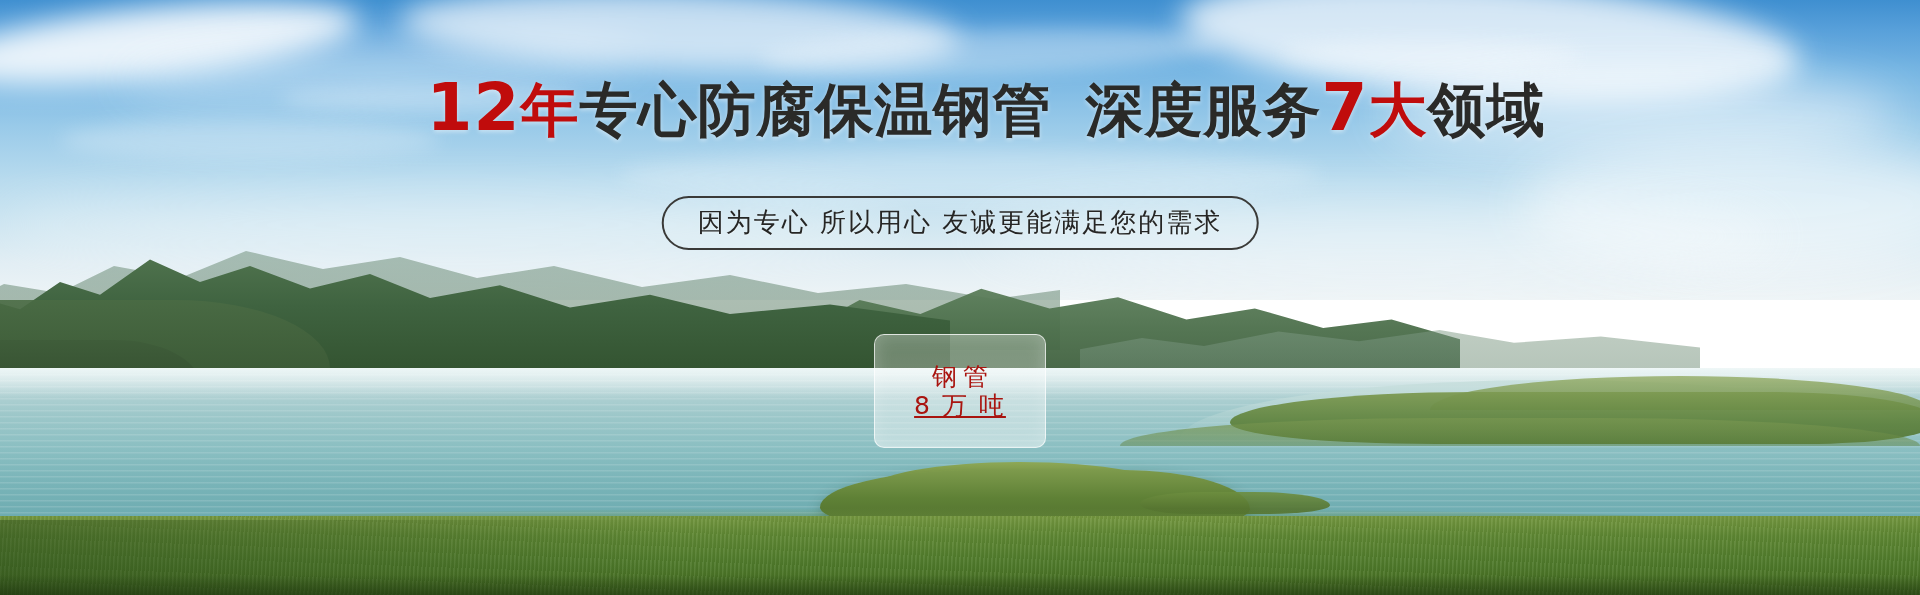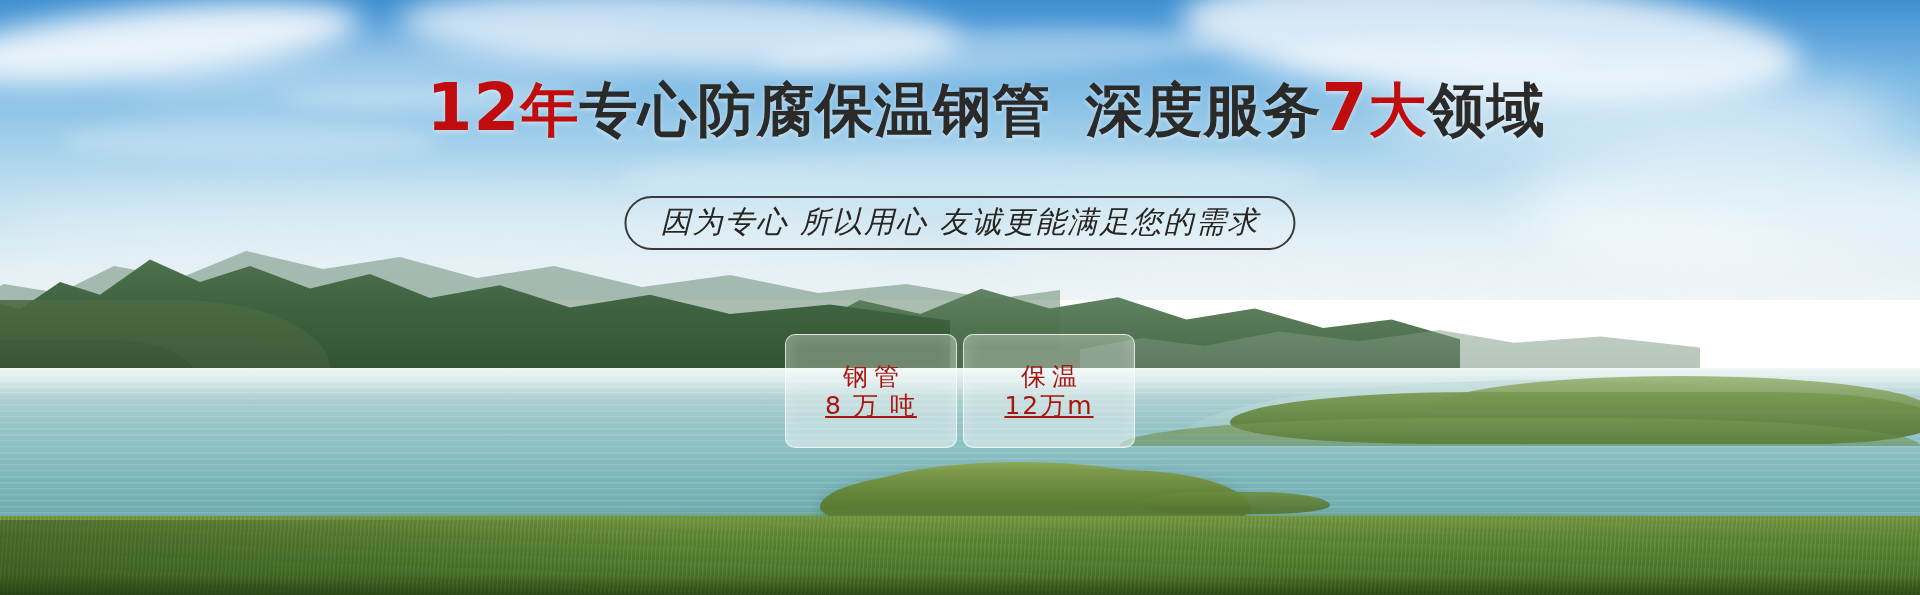--- a/index.html
+++ b/index.html
@@ -194,26 +194,25 @@
   .headline .red{color:#c00c0c;text-shadow:0 2px 4px rgba(255,255,255,.45);}
   .headline .num{font-size:66px;}
   .headline .gap{display:inline-block;width:34px;}
 
   .pill{
     position:absolute;left:50%;top:196px;transform:translateX(-50%);
     border:2px solid #3a3a38;
     border-radius:30px;
     padding:9px 34px 11px 34px;
     color:#262625;
-    font-size:30px;line-height:30px;
+    font-size:26px;line-height:30px;
     letter-spacing:2px;
     white-space:nowrap;
     background:rgba(255,255,255,0.06);
     text-shadow:0 1px 2px rgba(255,255,255,.4);
-    font-style:italic;
   }
 
   .cards{
     position:absolute;left:50%;top:334px;transform:translateX(-50%);
     display:flex;
     gap:6px;
   }
   .card{
     width:170px;height:112px;
     border:1px solid rgba(255,255,255,.72);
@@ -295,20 +294,16 @@
     <div class="pill">因为专心 所以用心 友诚更能满足您的需求</div>
 
     <div class="cards">
 
       <div class="card">
         <div class="k">钢管</div>
         <div class="v"><span>8 万 吨</span></div>
       </div>
 
 
-      <div class="card">
-        <div class="k">保温</div>
-        <div class="v"><span>12万m</span></div>
-      </div>
 
     </div>
   </div>
 </div>
 
 </body></html>

